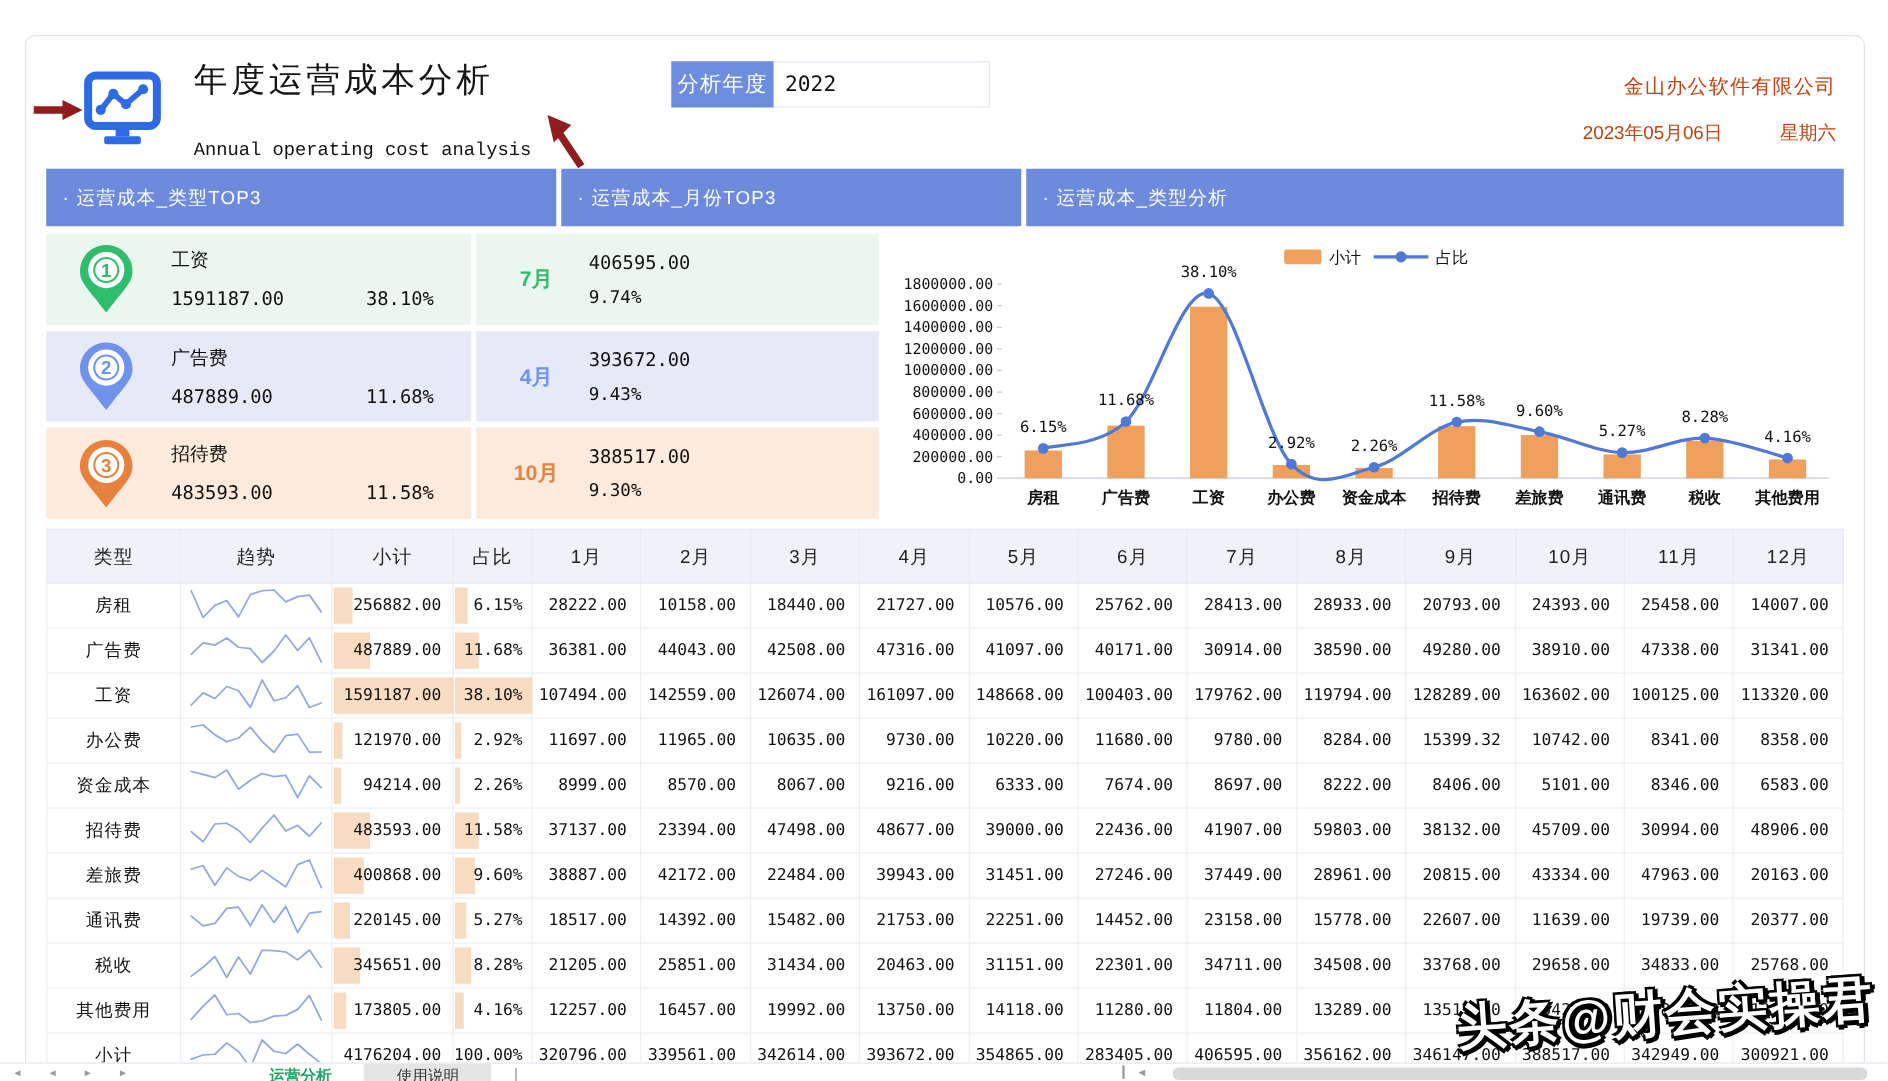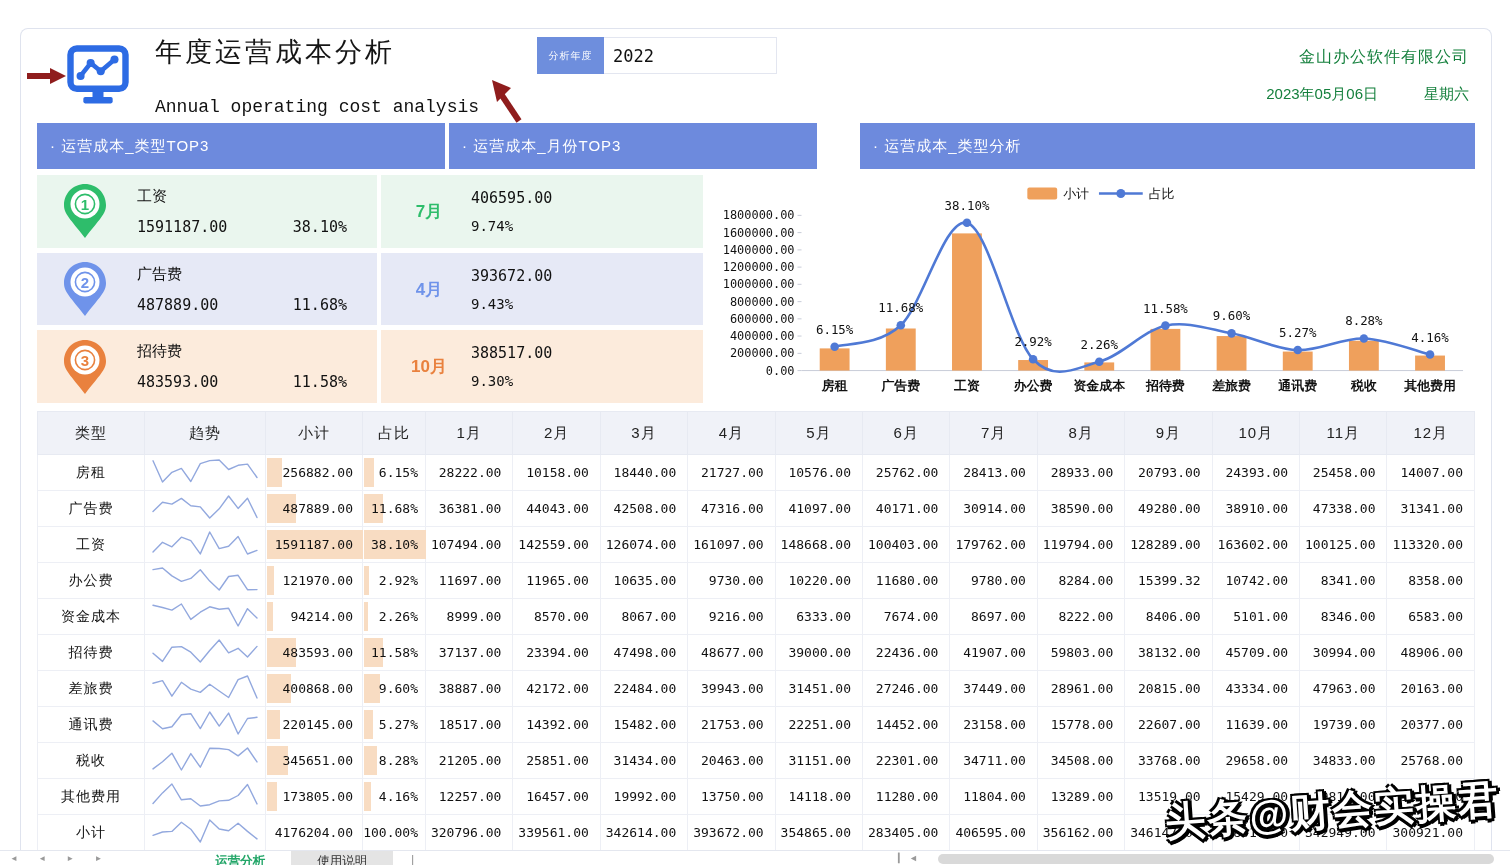--- a/index.html
+++ b/index.html
@@ -1,47 +1,47 @@
 <!DOCTYPE html>
 <html style="--blue: #6D8ADD; --fieldblue: #6E8EDD; --peach: #F8DCC2; --green: #21A567; --tint0: #EAF6EE; --tint1: #E6E9F6; --tint2: #FCEBDC;"><head>
 <meta charset="utf-8">
 <style>
   * { margin:0; padding:0; box-sizing:border-box; }
   body { font-family:"Liberation Sans", sans-serif; background:#fff; }
   .page { position:relative; width:1510px; height:865px; background:#fff; overflow:hidden; }
 
   .card { position:absolute; left:20px; top:28px; width:1472px; height:837px;
           border:1px solid #dfe3ee; border-bottom:none; border-radius:8px 8px 0 0;
-          padding:0 16px; background:#fff; }
+          padding:12px 16px; background:#fff; }
 
   
   .hdr { position:relative; display:flex; align-items:center; height:92px; }
   .arrow1 { position:absolute; left:-12px; top:38px; }
   .logo { margin-left:28px; width:66px; height:66px; }
   .titles { margin-left:24px; }
   .title { font-size:27px; color:#151515; letter-spacing:3px; font-family:"Liberation Serif", serif; }
   .subrow { display:flex; align-items:flex-end; margin-top:9px; }
-  .subtitle { font-family:"Liberation Mono", monospace; font-size:18px; color:#111; }
+  .subtitle { font-family:"Liberation Mono", monospace; font-size:15px; color:#111; }
   .arrow2 { margin-left:10px; margin-bottom:-6px; }
   .fields { position:absolute; left:500px; top:8px; }
   .frow { display:flex; margin-bottom:2px; }
-  .flabel { width:67px; height:37px; background:var(--fieldblue,#6E8EDD); color:#fff; font-size:10px;
+  .flabel { width:82px; height:37px; background:var(--fieldblue,#6E8EDD); color:#fff; font-size:17px;
             display:flex; align-items:center; justify-content:center; letter-spacing:1px; }
   .fvalue { width:173px; height:37px; border:1px solid #e3e6f0; border-left:none; background:#fff;
             font-family:"DejaVu Sans Mono","Liberation Mono",monospace; font-size:17px; color:#111;
             display:flex; align-items:center; padding-left:9px; }
-  .corp { margin-left:auto; text-align:right; padding-right:6px; color:#15803d; }
+  .corp { margin-left:auto; text-align:right; padding-right:6px; color:#c2410c; }
   .company { font-size:16px; letter-spacing:1px; }
   .daterow { margin-top:17px; font-size:15px; display:flex; gap:46px; justify-content:center; }
 
   
   .band { display:flex; gap:4px; margin-top:2px; }
   .bhead { height:46px; background:var(--blue,#6D8ADD); color:#fff; font-size:15px;
            display:flex; align-items:center; padding-left:13px; letter-spacing:1px; }
-  .w1 { width:408px; } .w2 { width:368px; } .w3 { flex:1;margin-left:39px; }
+  .w1 { width:408px; } .w2 { width:368px; } .w3 { flex:1; }
 
   
   .main { display:flex; gap:4px; margin-top:6px; height:228px; }
   .col1 { width:340px; display:flex; flex-direction:column; gap:5px; }
   .col2 { width:322px; display:flex; flex-direction:column; gap:5px; }
   .col3 { flex:1; position:relative; }
   .trow, .mrow { flex:1; display:flex; align-items:center; }
   .t0 { background:var(--tint0,#EAF6EE); } .t1 { background:var(--tint1,#E6E9F6); } .t2 { background:var(--tint2,#FCEBDC); }
   .trow { padding-left:26px; }
   .tinfo { margin-left:30px; flex:1; padding-right:30px; }

